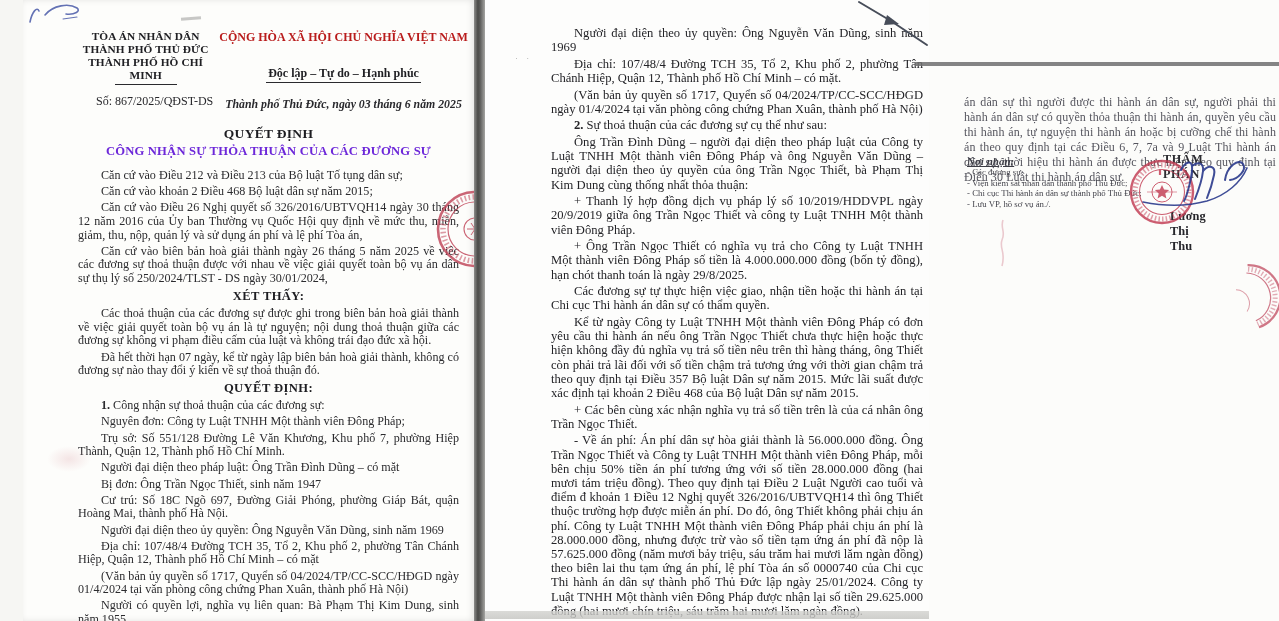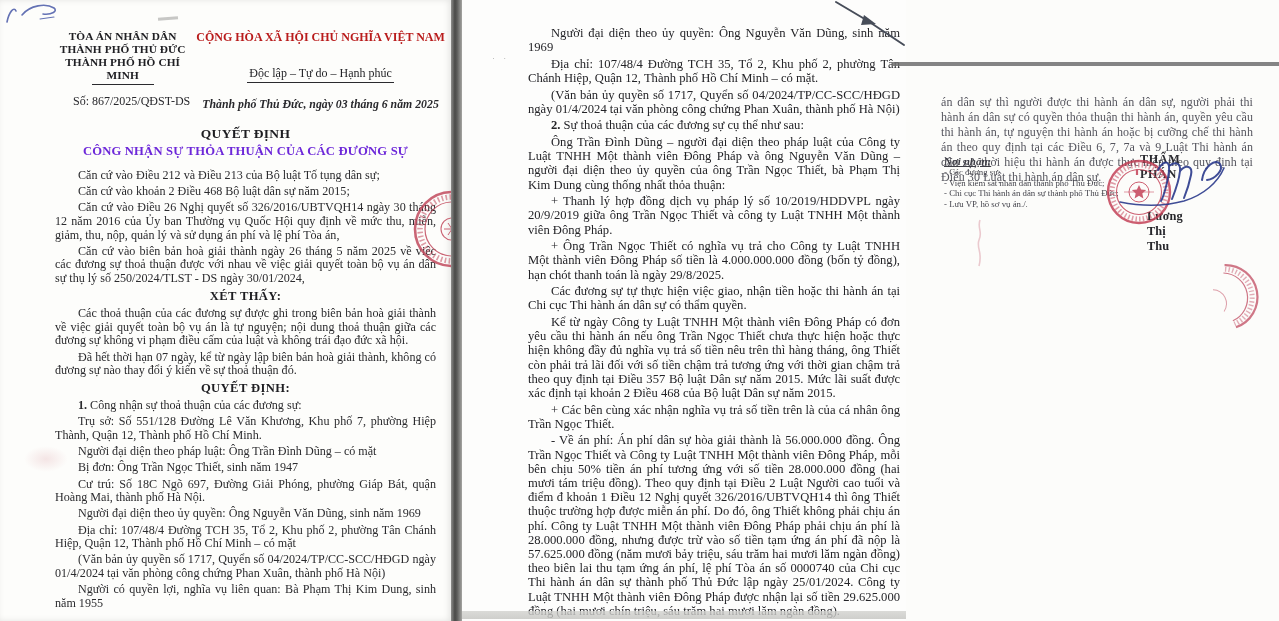--- a/index.html
+++ b/index.html
@@ -2,21 +2,21 @@
 <html><head>
 <meta charset="utf-8">
 <style>
   * { margin:0; padding:0; box-sizing:border-box; }
   html,body { width:1279px; height:621px; }
   body {
     font-family:"Liberation Serif","DejaVu Serif",serif;
     background:#f6f6f3;
     position:relative; overflow:hidden;
   }
-  .canvas { position:absolute; inset:0; width:1034px; height:621px; background:#fbfbf8; }
+  .canvas { position:absolute; inset:0; width:1034px; height:621px; background:#fbfbf8;margin-left:23px; }
 
   
   .page { position:absolute; top:0; height:621px; background:#fdfdfb; overflow:hidden; }
   .page-left  { left:0;   width:451px; box-shadow:inset -2px 0 6px rgba(0,0,0,.10); }
   .gutter     { position:absolute; top:0; left:451px; width:11px; height:621px;
                 background:linear-gradient(90deg,#8d8d8b 0%,#4a4a48 35%,#5c5c5a 55%,#a5a5a2 100%); }
   .page-mid   { left:462px; width:444px; background:#fdfdfc; }
   .page-right { left:906px; width:373px; background:#fcfcfa; }
   .edge-line  { position:absolute; left:892px; top:62px; width:387px; height:4px; background:#6f6f6e; opacity:.85; }
   .mid-bottom-band { position:absolute; left:462px; top:611px; width:444px; height:8px;
@@ -28,21 +28,21 @@
 
   
   .p1-inner { padding:30px 15px 0 55px; }
   .hdr { display:flex; }
   .hdr-left { width:168px; text-align:center; }
   .court-line { font-weight:bold; font-size:11.3px; line-height:13px; color:#202024; letter-spacing:.1px; }
   .hdr-underline { width:62px; height:0; border-bottom:1.4px solid #2a2a2e; margin:2px auto 0; }
   .doc-no { font-size:12px; color:#27272b; margin-top:9px; text-align:left; padding-left:18px; white-space:nowrap; }
   .hdr-right { flex:1; text-align:center; padding-left:6px; }
   .republic { font-weight:bold; font-size:12px; color:#b91c1c; white-space:nowrap; }
-  .motto { font-weight:normal; font-size:12px; color:#1f1f23; display:inline-block;
+  .motto { font-weight:bold; font-size:12px; color:#1f1f23; display:inline-block;
            border-bottom:1.4px solid #2a2a2e; padding:0 2px 1px; margin-top:1px; }
   .dateline { font-style:italic; font-weight:bold; font-size:11.8px; color:#29292d; margin-top:14px; white-space:nowrap; }
   .title1 { text-align:center; font-weight:bold; font-size:13.5px; color:#1d1d21; margin-top:14px; letter-spacing:.3px; }
   .title2 { text-align:center; font-weight:bold; font-size:12.6px; color:#6d28d9; margin-top:2px; letter-spacing:.2px; }
   .body1 { margin-top:10px; font-size:12.1px; line-height:13.6px; }
   .body1 p { margin:2.6px 0; }
   .body1 .center-h { font-size:12.6px; margin:4px 0; letter-spacing:.4px; }
 
   
   .p2-inner { padding:26px 6px 0 66px; font-size:12.6px; line-height:14.2px; }
@@ -99,20 +99,21 @@
       <div class="body1">
         <p class="jp">Căn cứ vào Điều 212 và Điều 213 của Bộ luật Tố tụng dân sự;</p>
         <p class="jp">Căn cứ vào khoản 2 Điều 468 Bộ luật dân sự năm 2015;</p>
         <p class="jp">Căn cứ vào Điều 26 Nghị quyết số 326/2016/UBTVQH14 ngày 30 tháng 12 năm 2016 của Ủy ban Thường vụ Quốc Hội quy định về mức thu, miễn, giảm, thu, nộp, quản lý và sử dụng án phí và lệ phí Tòa án,</p>
         <p class="jp">Căn cứ vào biên bản hoà giải thành ngày 26 tháng 5 năm 2025 về việc các đương sự thoả thuận được với nhau về việc giải quyết toàn bộ vụ án dân sự thụ lý số 250/2024/TLST - DS ngày 30/01/2024,</p>
         <div class="center-h">XÉT THẤY:</div>
         <p class="jp">Các thoả thuận của các đương sự được ghi trong biên bản hoà giải thành về việc giải quyết toàn bộ vụ án là tự nguyện; nội dung thoả thuận giữa các đương sự không vi phạm điều cấm của luật và không trái đạo đức xã hội.</p>
         <p class="jp">Đã hết thời hạn 07 ngày, kể từ ngày lập biên bản hoà giải thành, không có đương sự nào thay đổi ý kiến về sự thoả thuận đó.</p>
         <div class="center-h">QUYẾT ĐỊNH:</div>
         <p class="jp"><b>1.</b><span> Công nhận sự thoả thuận của các đương sự:</span></p>
+        <p class="jp">Nguyên đơn: Công ty Luật TNHH Một thành viên Đông Pháp;</p>
         <p class="jp" style="margin-top:0">Trụ sở: Số 551/128 Đường Lê Văn Khương, Khu phố 7, phường Hiệp Thành, Quận 12, Thành phố Hồ Chí Minh.</p>
         <p class="jp" style="margin-top:0">Người đại diện theo pháp luật: Ông Trần Đình Dũng – có mặt</p>
         <p class="jp">Bị đơn: Ông Trần Ngọc Thiết, sinh năm 1947</p>
         <p class="jp" style="margin-top:0">Cư trú: Số 18C Ngõ 697, Đường Giải Phóng, phường Giáp Bát, quận Hoàng Mai, thành phố Hà Nội.</p>
         <p class="jp" style="margin-top:0">Người đại diện theo ủy quyền: Ông Nguyễn Văn Dũng, sinh năm 1969</p>
         <p class="jp" style="margin-top:0">Địa chỉ: 107/48/4 Đường TCH 35, Tổ 2, Khu phố 2, phường Tân Chánh Hiệp, Quận 12, Thành phố Hồ Chí Minh – có mặt</p>
         <p class="jp" style="margin-top:0">(Văn bản ủy quyền số 1717, Quyển số 04/2024/TP/CC-SCC/HĐGD ngày 01/4/2024 tại văn phòng công chứng Phan Xuân, thành phố Hà Nội)</p>
         <p class="jp">Người có quyền lợi, nghĩa vụ liên quan: Bà Phạm Thị Kim Dung, sinh năm 1955</p>
 
       </div>

